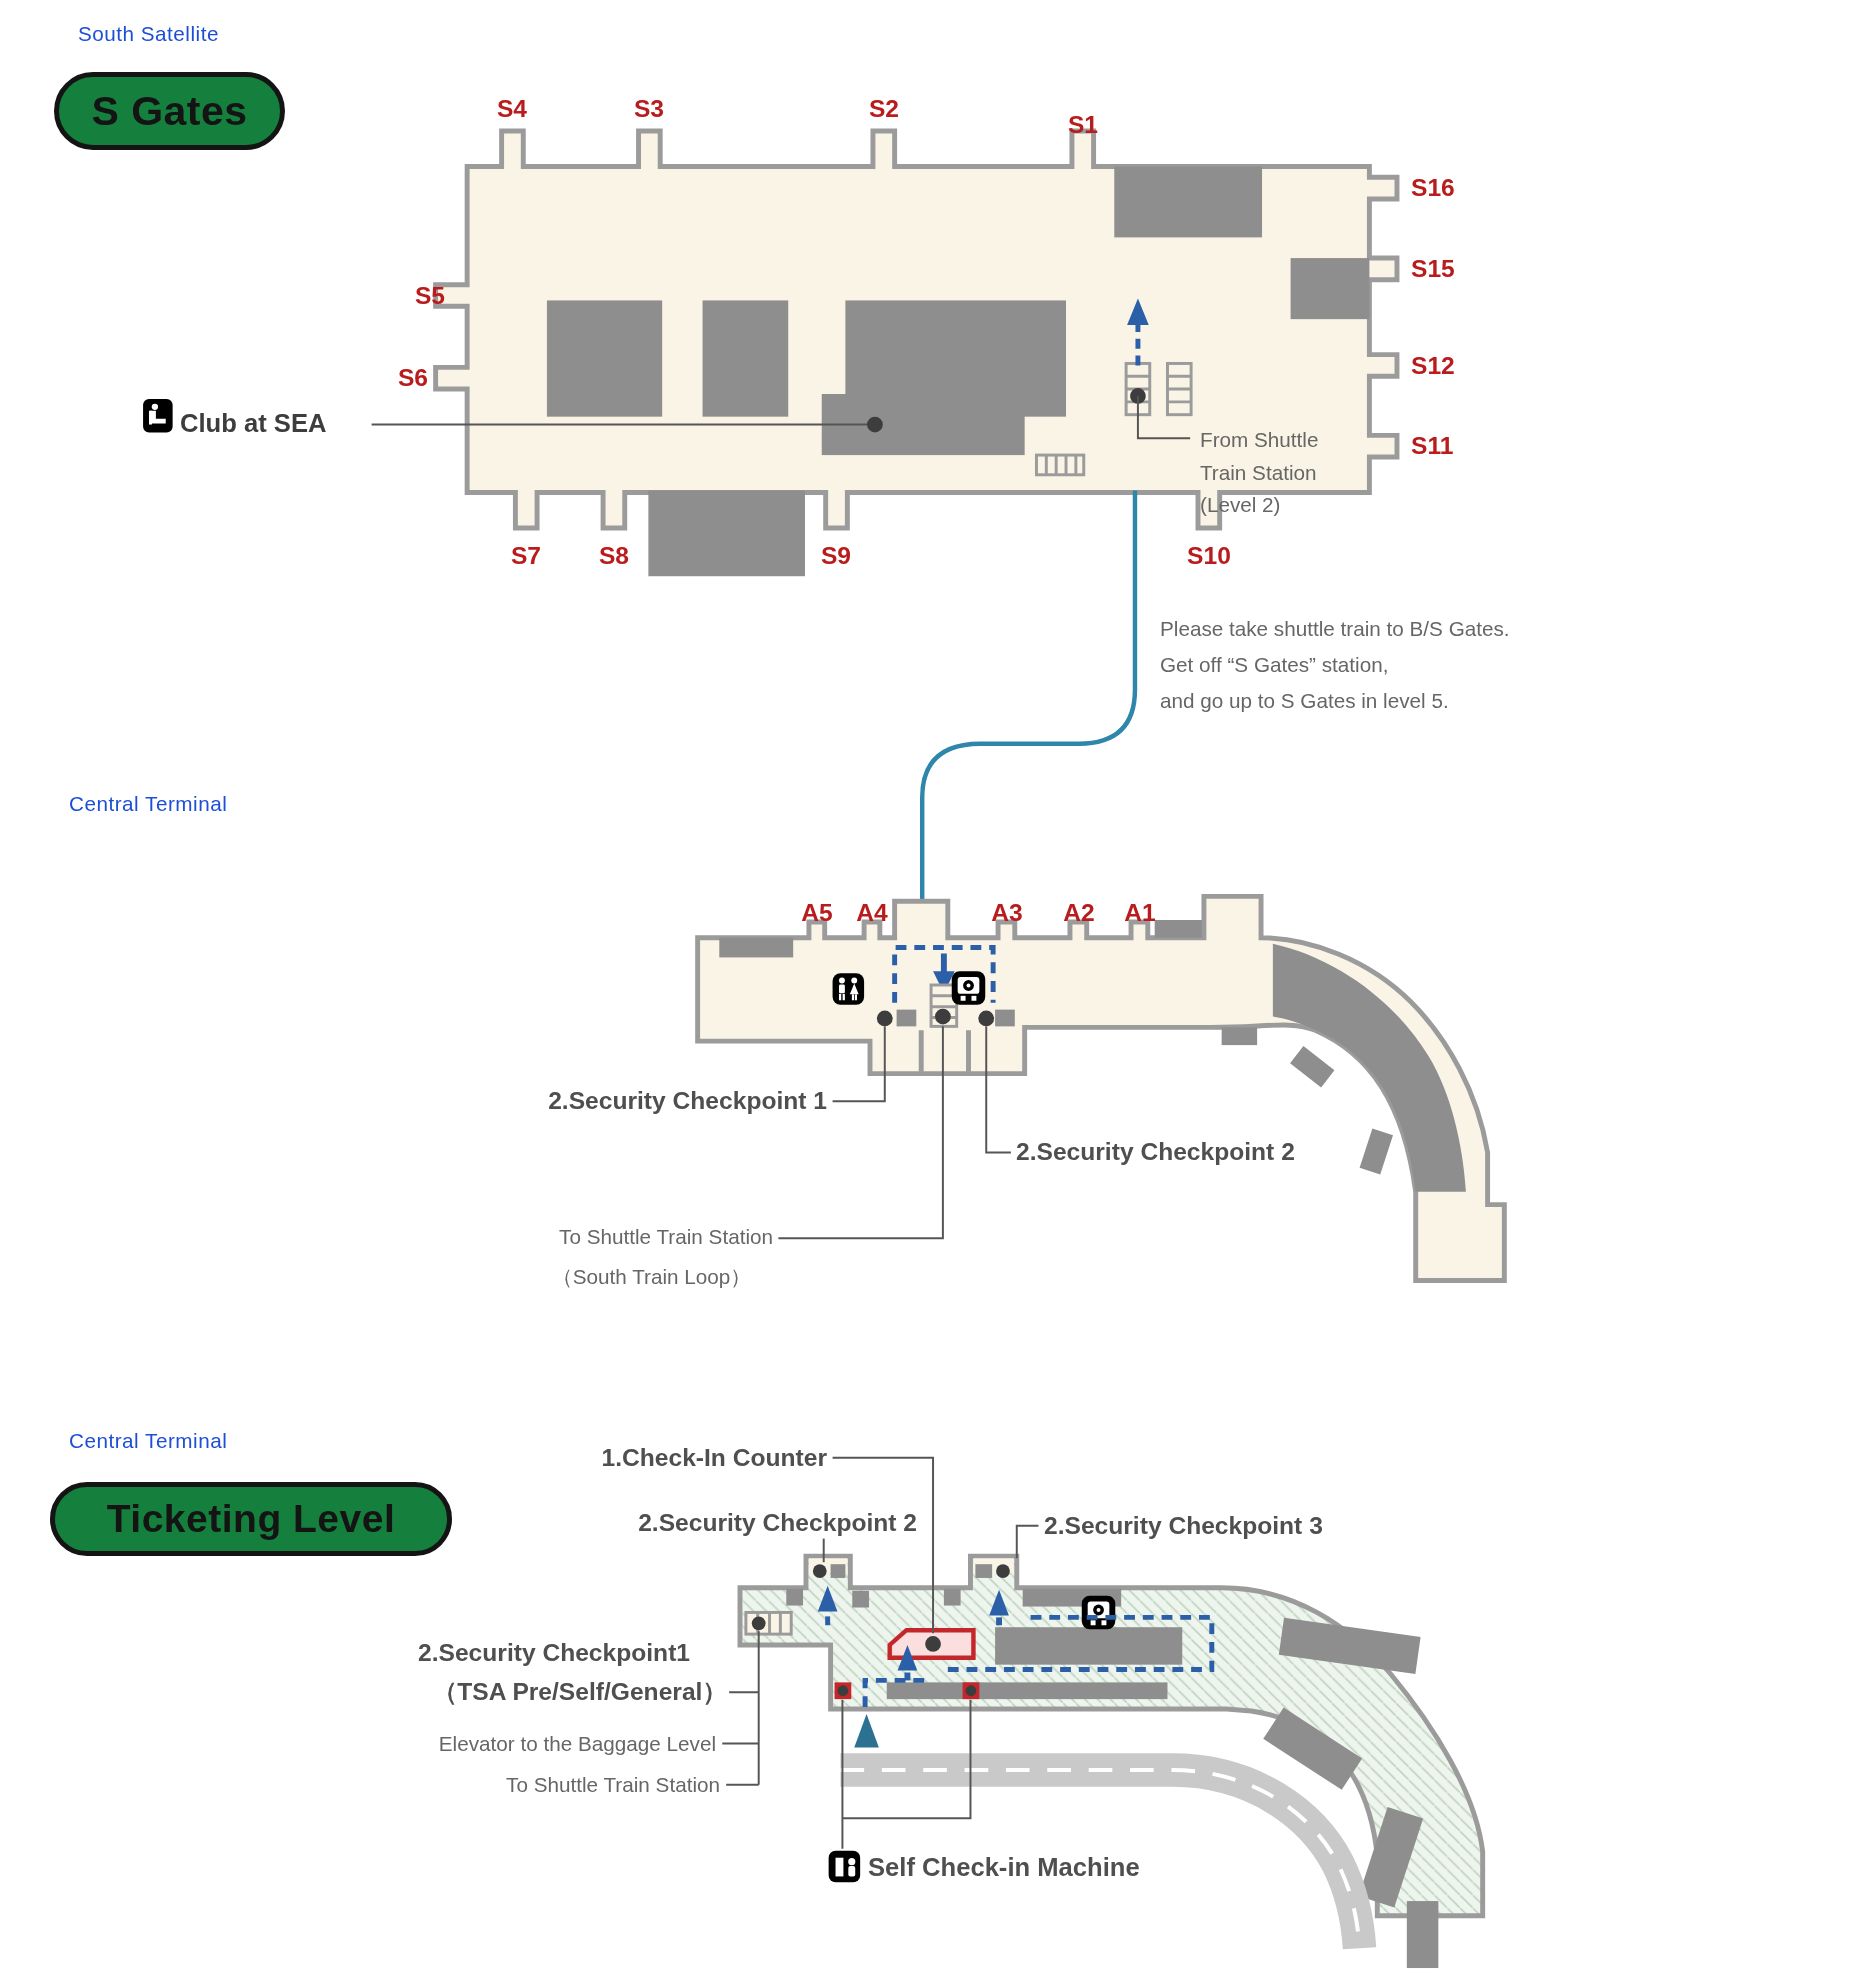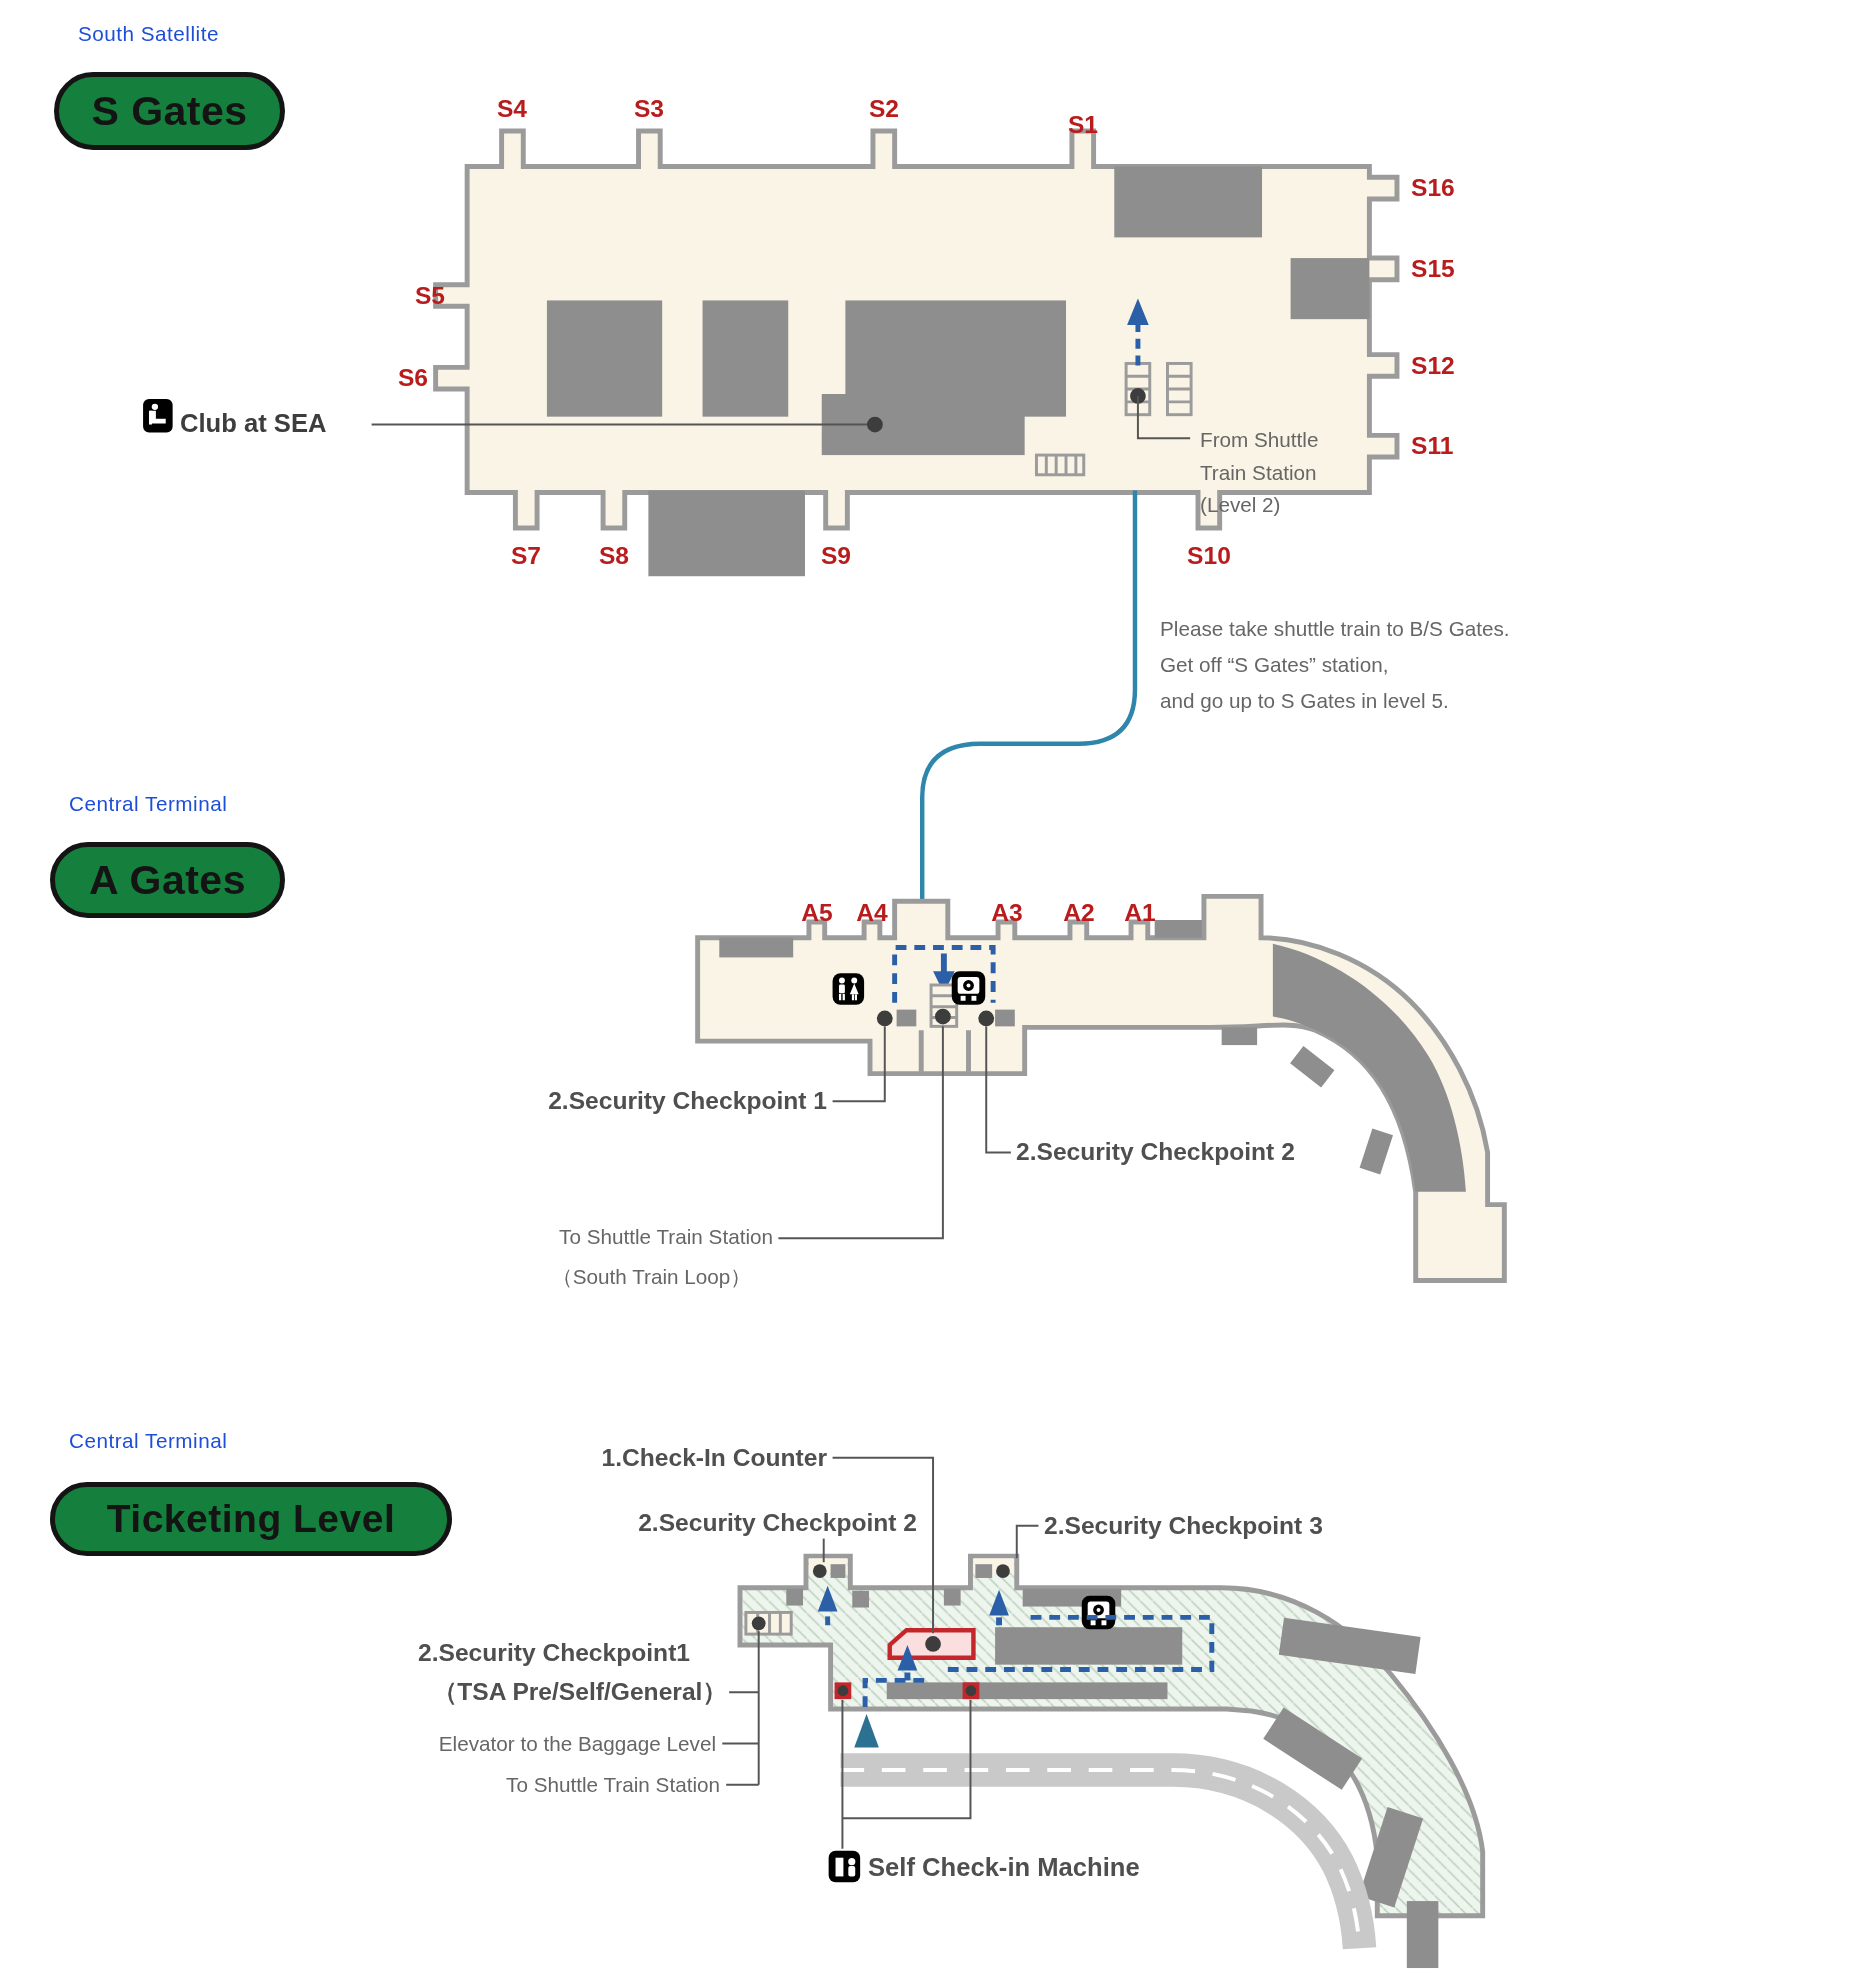--- a/index.html
+++ b/index.html
@@ -272,23 +272,20 @@
     <div>(Level 2)</div>
   </div>
 
   <div class="lbl note" style="left:1160px;top:611px;line-height:36px;">
     <div>Please take shuttle train to B/S Gates.</div>
     <div>Get off “S Gates” station,</div>
     <div>and go up to S Gates in level 5.</div>
   </div>
 
   <div class="lbl area-lbl" style="left:69px;top:792px;">Central Terminal</div>
-  <div class="oval" style="left:50px;top:842px;width:225px;height:66px;">
-    <span>A Gates</span>
-  </div>
 
   <div class="lbl gate center" style="left:817px;top:899px;">A5</div>
   <div class="lbl gate center" style="left:872px;top:899px;">A4</div>
   <div class="lbl gate center" style="left:1007px;top:899px;">A3</div>
   <div class="lbl gate center" style="left:1079px;top:899px;">A2</div>
   <div class="lbl gate center" style="left:1140px;top:899px;">A1</div>
 
   <div class="lbl cp-lbl right-align" style="left:827px;top:1087px;">2.Security Checkpoint 1</div>
   <div class="lbl cp-lbl" style="left:1016px;top:1138px;">2.Security Checkpoint 2</div>
   <div class="lbl note right-align" style="left:773px;top:1225px;">To Shuttle Train Station</div>

